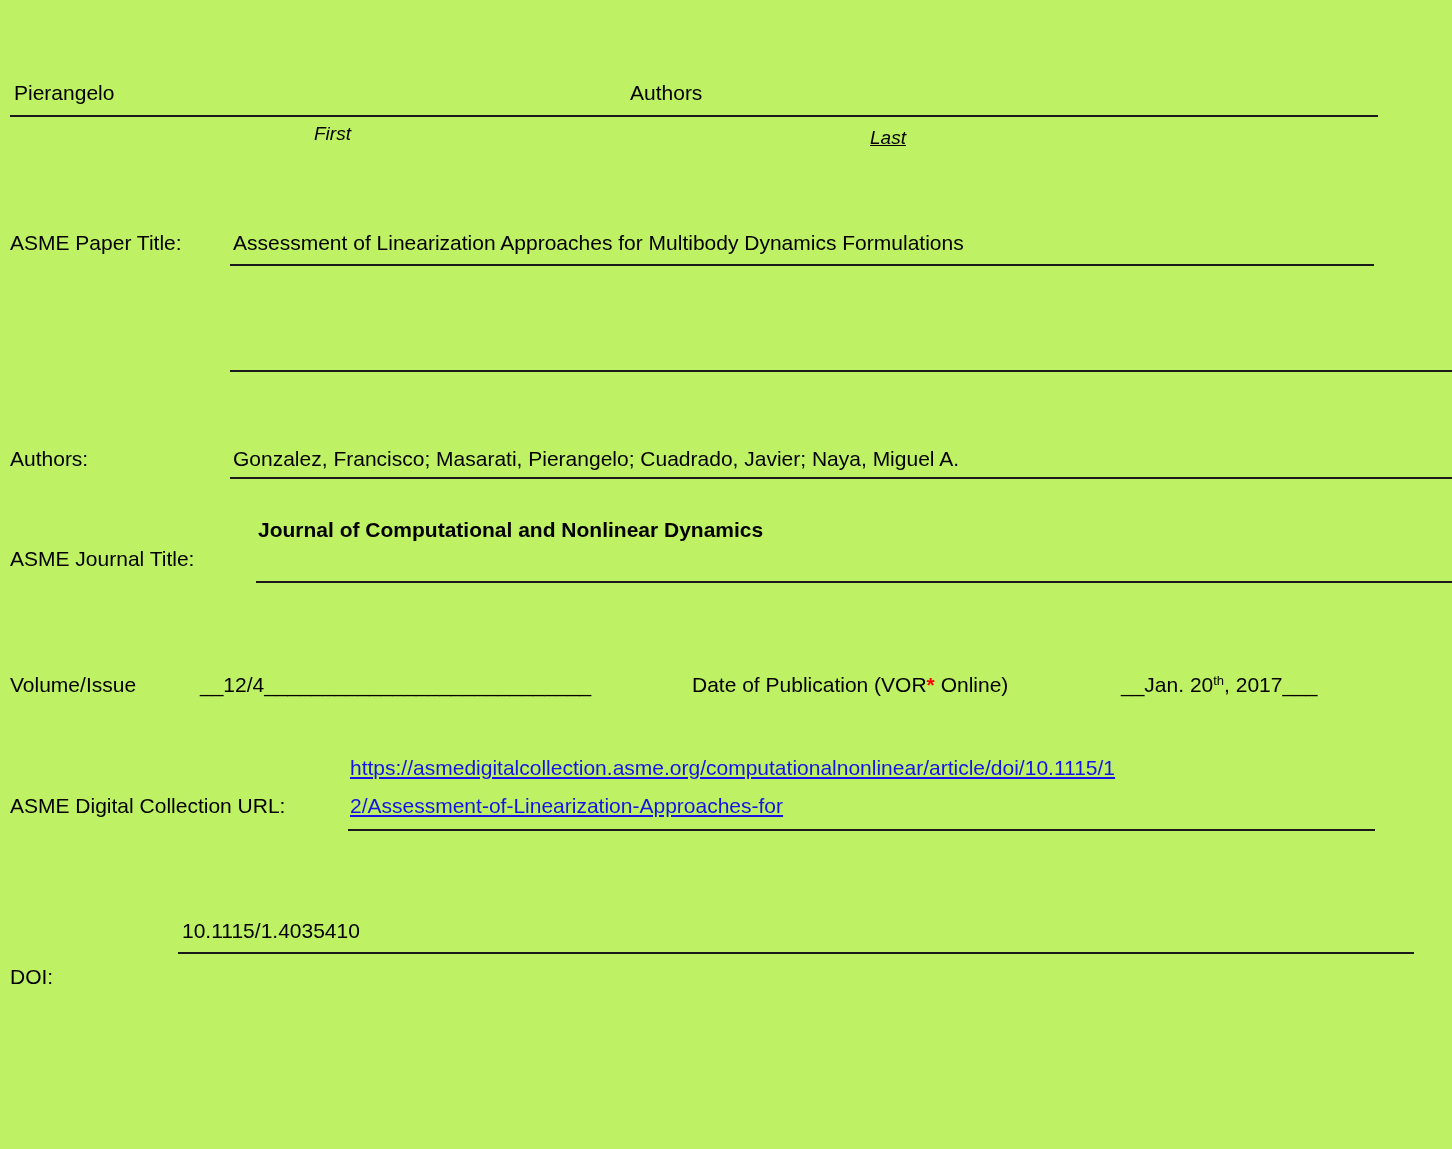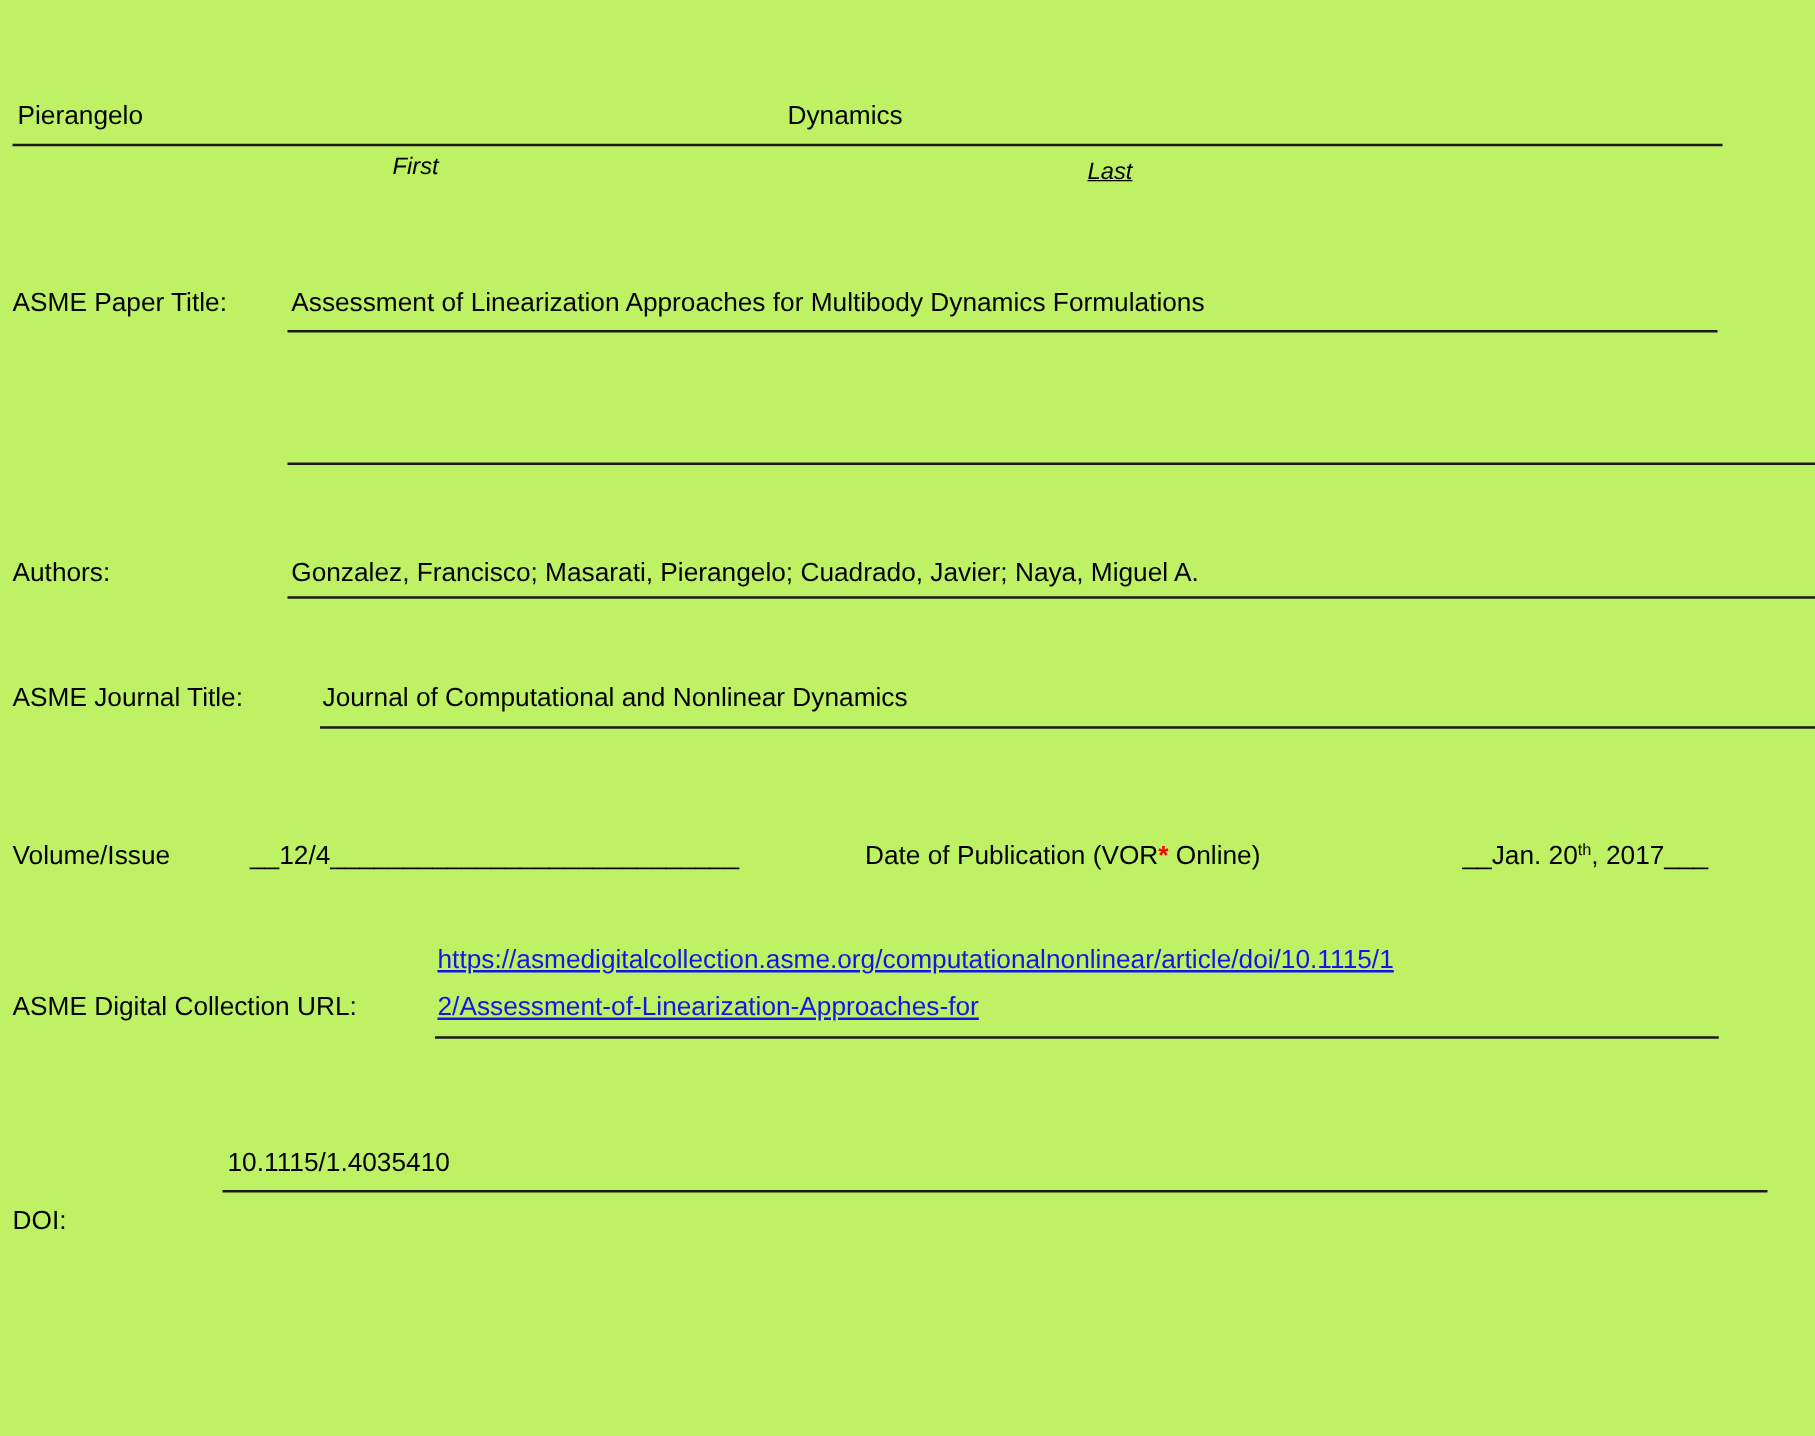--- a/index.html
+++ b/index.html
@@ -39,45 +39,45 @@
     position: relative;
     top: -7px;
   }
 </style>
 </head>
 <body>
 
 <div class="page">
 
   <div class="txt" style="left:14px; top:81px;">Pierangelo</div>
-  <div class="txt" style="left:630px; top:81px;">Dynamics</div>
+  <div class="txt" style="left:630px; top:81px;">Authors</div>
   <div class="rule" style="left:10px; top:115px; width:1368px;"></div>
   <div class="txt italic" style="left:298px; top:122px;margin-left:16px;">First</div>
   <div class="txt italic" style="left:870px; top:126px;text-decoration:underline;">Last</div>
 
   <div class="txt" style="left:10px; top:231px;">ASME Paper Title:</div>
   <div class="txt" style="left:233px; top:231px;">Assessment of Linearization Approaches for Multibody Dynamics Formulations</div>
   <div class="rule" style="left:230px; top:264px; width:1144px;"></div>
   <div class="rule" style="left:230px; top:370px; width:1222px;"></div>
 
   <div class="txt" style="left:10px; top:447px;">Authors:</div>
   <div class="txt" style="left:233px; top:447px;">Gonzalez, Francisco; Masarati, Pierangelo; Cuadrado, Javier; Naya, Miguel A.</div>
   <div class="rule" style="left:230px; top:477px; width:1222px;"></div>
 
   <div class="txt" style="left:10px; top:547px;">ASME Journal Title:</div>
-  <div class="txt" style="left:258px; top:547px;">Journal of Computational and Nonlinear Dynamics</div>
+  <div class="txt" style="left:258px; top:518px;font-weight:bold;">Journal of Computational and Nonlinear Dynamics</div>
   <div class="rule" style="left:256px; top:581px; width:1196px;"></div>
 
   <div class="txt" style="left:10px; top:673px;">Volume/Issue</div>
   <div class="txt" style="left:200px; top:673px;">__12/4____________________________</div>
 
   <div class="txt" style="left:692px; top:673px;">
     <span>Date of Publication (VOR</span><span class="red">*</span><span> Online)</span>
   </div>
-  <div class="txt" style="left:1170px; top:673px;">
+  <div class="txt" style="left:1121px; top:673px;">
     <span>__Jan. 20</span><span class="sup">th</span><span>, 2017___</span>
   </div>
 
   <div class="txt link" style="left:350px; top:756px;">https://asmedigitalcollection.asme.org/computationalnonlinear/article/doi/10.1115/1</div>
   <div class="txt" style="left:10px; top:794px;">ASME Digital Collection URL:</div>
   <div class="txt link" style="left:350px; top:794px;">2/Assessment-of-Linearization-Approaches-for</div>
   <div class="rule" style="left:348px; top:829px; width:1027px;"></div>
 
   <div class="txt" style="left:10px; top:919px;margin-top:46px;">DOI:</div>
   <div class="txt" style="left:182px; top:919px;">10.1115/1.4035410</div>

